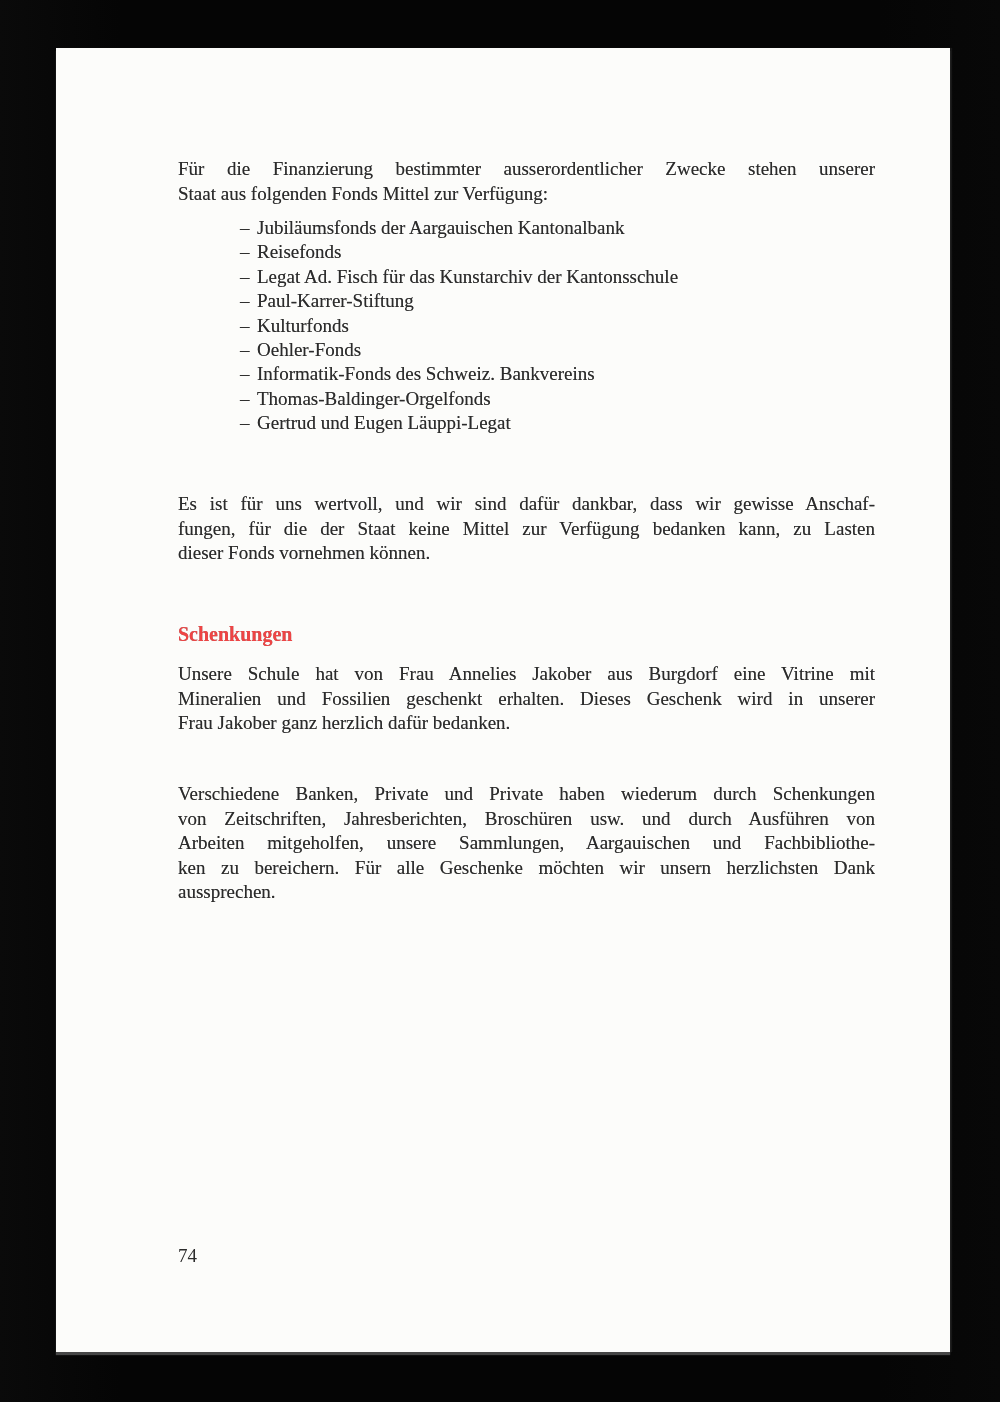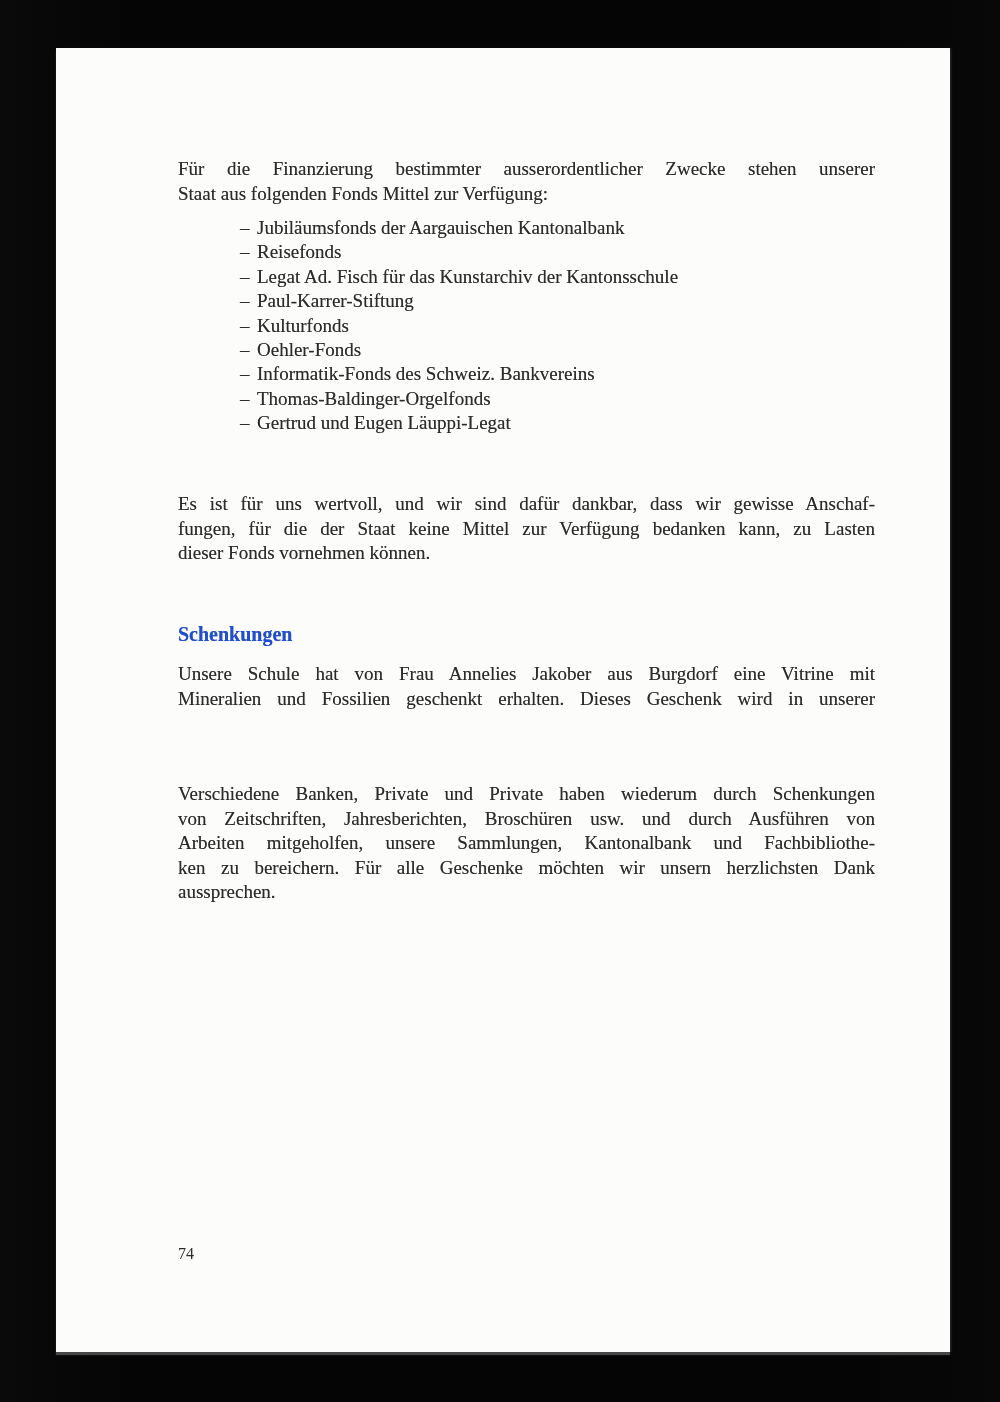--- a/index.html
+++ b/index.html
@@ -41,38 +41,38 @@
   .line.last {
     text-align-last: left;
   }
   .para-intro      { top: 109px; }
   .fonds-list      { top: 168px; }
   .para-gratitude  { top: 444px; }
   .section-heading {
     top: 574px;
     font-size: 20px;
     font-weight: bold;
-    color: #1d4ed8;
+    color: #ef4444;
   }
   .para-vitrine    { top: 614px; }
   .para-donations  { top: 734px; }
   .list-row {
     padding-left: 62px;
     line-height: 24.4px;
     text-align: left;
   }
   .list-marker {
     display: inline-block;
     width: 17px;
   }
   .page-number {
     position: absolute;
     left: 122px;
     top: 1197px;
-    font-size: 16px;
+    font-size: 19px;
     color: #2b2b2b;
   }
 </style>
 </head>
 <body>
 
 <div class="stage">
   <div class="paper">
 
     <div class="textblock para-intro">
@@ -96,26 +96,27 @@
       <div class="line">Es ist für uns wertvoll, und wir sind dafür dankbar, dass wir gewisse Anschaf-</div>
       <div class="line">fungen, für die der Staat keine Mittel zur Verfügung bedanken kann, zu Lasten</div>
       <div class="line last">dieser Fonds vornehmen können.</div>
     </div>
 
     <div class="textblock section-heading">Schenkungen</div>
 
     <div class="textblock para-vitrine">
       <div class="line">Unsere Schule hat von Frau Annelies Jakober aus Burgdorf eine Vitrine mit</div>
       <div class="line">Mineralien und Fossilien geschenkt erhalten. Dieses Geschenk wird in unserer</div>
+      <div class="line last">Frau Jakober ganz herzlich dafür bedanken.</div>
     </div>
 
     <div class="textblock para-donations">
       <div class="line">Verschiedene Banken, Private und Private haben wiederum durch Schenkungen</div>
       <div class="line">von Zeitschriften, Jahresberichten, Broschüren usw. und durch Ausführen von</div>
-      <div class="line">Arbeiten mitgeholfen, unsere Sammlungen, Kantonalbank und Fachbibliothe-</div>
+      <div class="line">Arbeiten mitgeholfen, unsere Sammlungen, Aargauischen und Fachbibliothe-</div>
       <div class="line">ken zu bereichern. Für alle Geschenke möchten wir unsern herzlichsten Dank</div>
       <div class="line last">aussprechen.</div>
     </div>
 
     <div class="page-number">74</div>
 
   </div>
 </div>
 
 </body></html>

